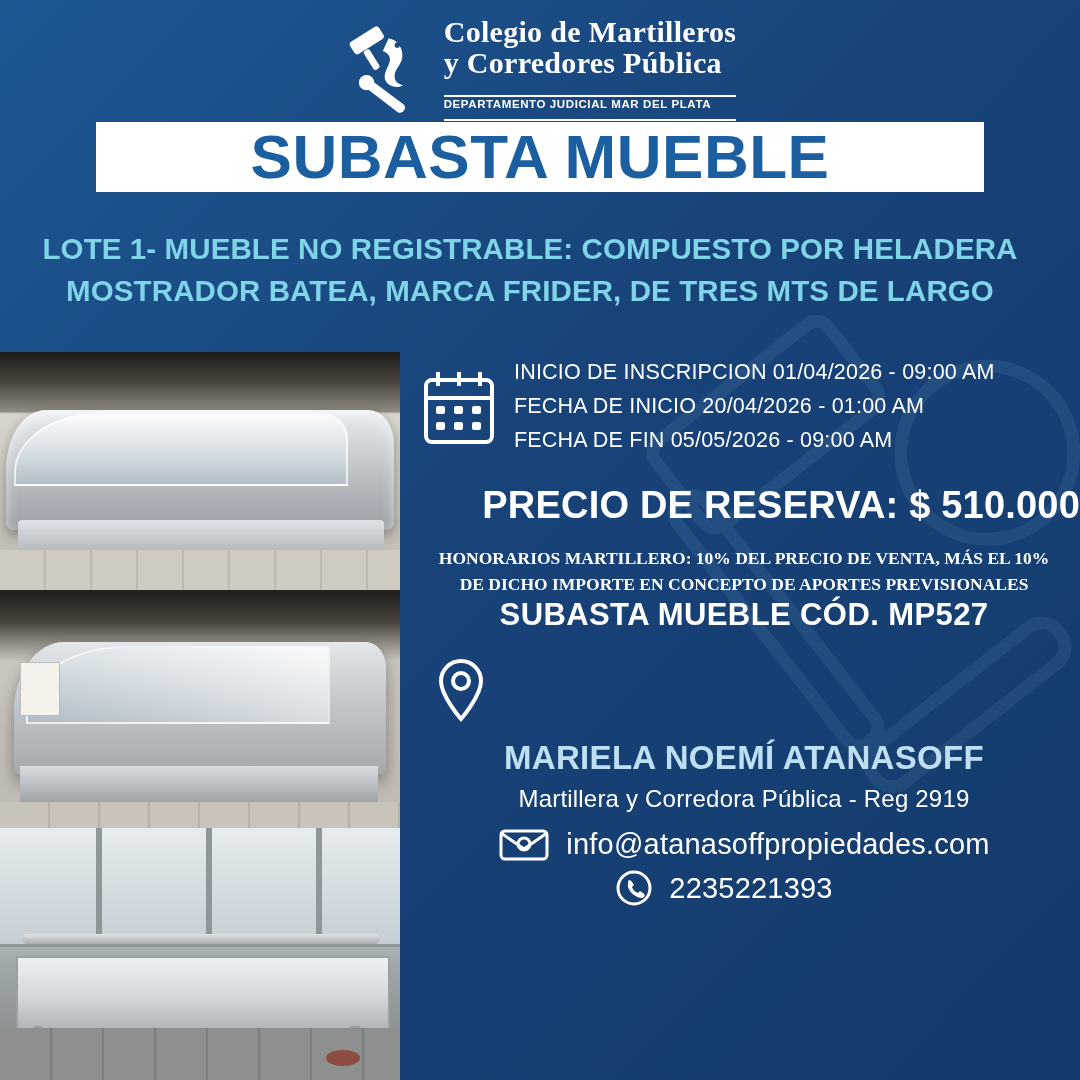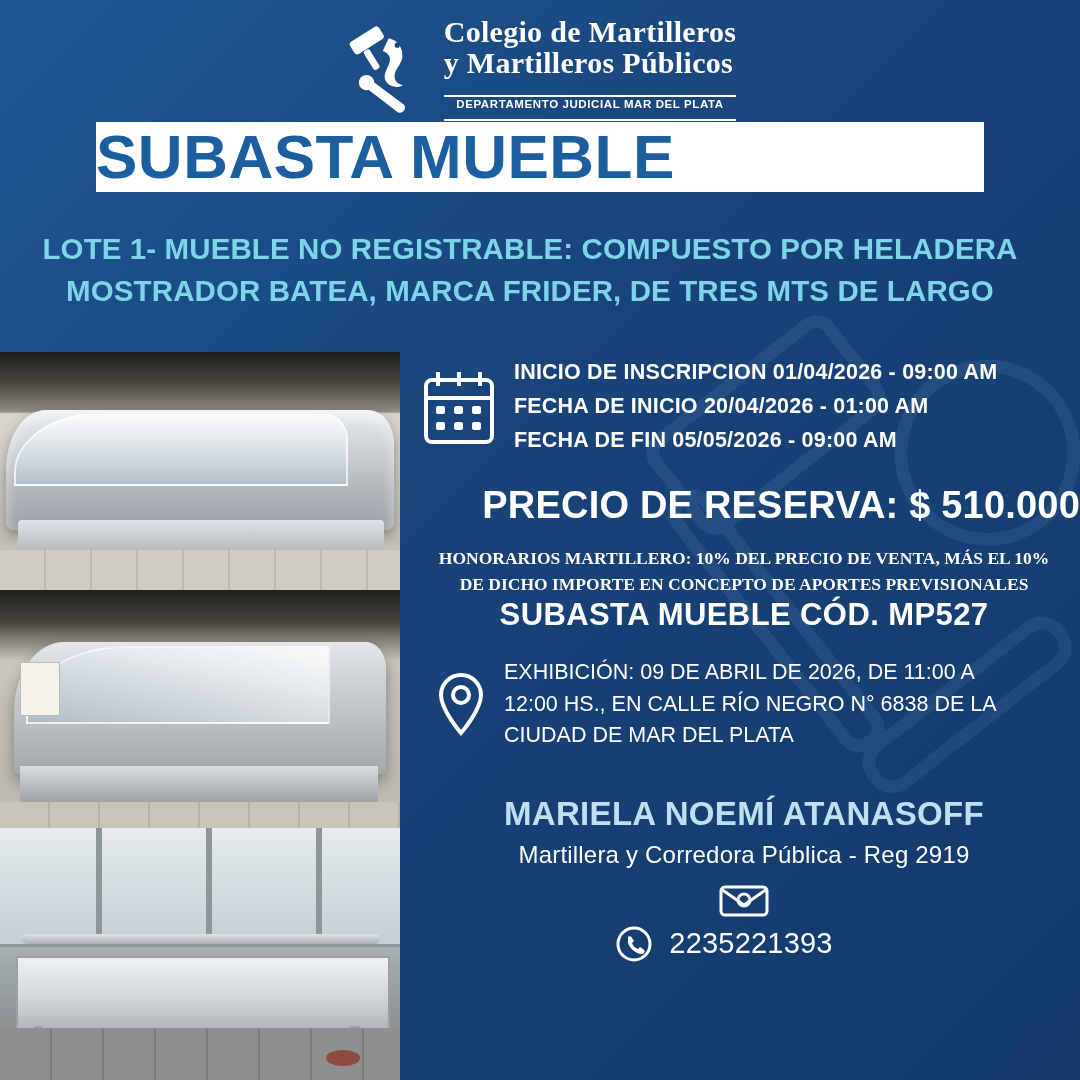--- a/index.html
+++ b/index.html
@@ -60,35 +60,35 @@
     white-space: nowrap;
   }
   .logo-text .l3 {
     margin-top: 16px;
     font-size: 11.5px;
     font-weight: bold;
     letter-spacing: 0.6px;
     border-top: 2px solid #ffffff;
     border-bottom: 2px solid #ffffff;
     padding: 2px 0 8px 0;
-    text-align: center;
+    text-align: left;
     white-space: nowrap;
   }
 
   
   .title-band {
     position: absolute;
     top: 122px;
     left: 96px;
     width: 888px;
     height: 70px;
     background: #ffffff;
     display: flex;
     align-items: center;
-    justify-content: flex-start;
+    justify-content: center;
   }
   .title-band .title {
     color: #1b5fa0;
     font-size: 62px;
     font-weight: bold;
     letter-spacing: 0.5px;
     line-height: 1;
     white-space: nowrap;
   }
 
@@ -241,21 +241,21 @@
   .dates-row {
     display: flex;
     align-items: center;
     gap: 18px;
     padding-left: 14px;
   }
   .cal-icon { flex: 0 0 auto; width: 74px; height: 78px; }
   .dates-lines {
     text-align: left;
     font-size: 21.5px;
-    font-weight: bold;
+    font-weight: normal;
     line-height: 1.58;
     letter-spacing: 0.2px;
     white-space: nowrap;
   }
 
   .reserve {
     margin-top: 26px;
     font-size: 38px;
     font-weight: bold;
     letter-spacing: 0.2px;
@@ -289,21 +289,21 @@
     padding-left: 26px;
   }
   .pin-icon { flex: 0 0 auto; width: 54px; height: 66px; }
   .exhibit-text {
     text-align: left;
     font-size: 21.5px;
     line-height: 1.45;
   }
 
   .agent-name {
-    margin-top: 44px;
+    margin-top: 16px;
     font-size: 33px;
     font-weight: bold;
     color: #bfe0f2;
     letter-spacing: 0.3px;
   }
   .agent-role {
     margin-top: 8px;
     font-size: 24px;
     letter-spacing: 0.2px;
   }
@@ -340,21 +340,21 @@
         <rect x="6" y="12" width="40" height="17" rx="4" transform="rotate(-32 26 20)"></rect>
         <rect x="28" y="30" width="8" height="26" rx="3" transform="rotate(-32 32 43)"></rect>
         <path d="M52 18c10 2 17 11 16 22-1 9-8 13-9 21-1 7 4 11 10 12-7 4-16 2-20-4-5-8 2-16 4-23 2-6-2-11-8-13z"></path>
         <circle cx="62" cy="26" r="3" fill="#18457c"></circle>
         <path d="M30 66 L70 96 a6 6 0 0 1-7 9 L24 75 a6 6 0 0 1 6-9z"></path>
         <circle cx="26" cy="70" r="9"></circle>
       </g>
     </svg>
     <div class="logo-text">
       <div class="l1">Colegio de Martilleros</div>
-      <div class="l2">y Martilleros Públicos</div>
+      <div class="l2">y Corredores Pública</div>
       <div class="l3">DEPARTAMENTO JUDICIAL MAR DEL PLATA</div>
     </div>
   </div>
 
   <div class="title-band">
     <div class="title">SUBASTA MUEBLE</div>
   </div>
 
   <div class="subtitle">
     <div>LOTE 1- MUEBLE NO REGISTRABLE: COMPUESTO POR HELADERA</div>
@@ -433,38 +433,34 @@
       <div>DE DICHO IMPORTE EN CONCEPTO DE APORTES PREVISIONALES</div>
     </div>
 
     <div class="code">SUBASTA MUEBLE CÓD. MP527</div>
 
     <div class="exhibit-row">
       <svg class="pin-icon" viewBox="0 0 54 66">
         <path d="M27 4c-11 0-20 9-20 20 0 15 20 38 20 38s20-23 20-38c0-11-9-20-20-20z" fill="none" stroke="#ffffff" stroke-width="4"></path>
         <circle cx="27" cy="24" r="8" fill="none" stroke="#ffffff" stroke-width="4"></circle>
       </svg>
-      <div class="exhibit-text">
-        <div>EXHIBICIÓN:  09 DE ABRIL DE 2026, DE 11:00 A</div>
-        <div>12:00 HS., EN CALLE RÍO NEGRO N° 6838 DE LA</div>
-        <div>CIUDAD DE MAR DEL PLATA</div>
-      </div>
     </div>
 
     <div class="agent-name">MARIELA NOEMÍ ATANASOFF</div>
     <div class="agent-role">Martillera y Corredora Pública - Reg 2919</div>
 
     <div class="contact-row">
       <svg class="mail-icon" viewBox="0 0 52 38">
         <g fill="none" stroke="#ffffff" stroke-width="3">
           <rect x="3" y="6" width="46" height="28" rx="4"></rect>
           <path d="M3 8 L26 24 L49 8"></path>
           <circle cx="26" cy="19" r="6"></circle>
         </g>
       </svg>
+      <div class="contact-text">info@atanasoffpropiedades.com</div>
     </div>
 
     <div class="contact-row phone">
       <svg class="phone-icon" viewBox="0 0 38 38">
         <circle cx="19" cy="19" r="16" fill="none" stroke="#ffffff" stroke-width="3"></circle>
         <path d="M13 12c1-1 3-1 4 1l2 3-2 2c1 3 3 5 6 6l2-2 3 2c2 1 2 3 1 4-2 2-6 1-10-2s-7-8-6-11z" fill="#ffffff"></path>
       </svg>
       <div class="contact-text phone-text">2235221393</div>
     </div>
 

